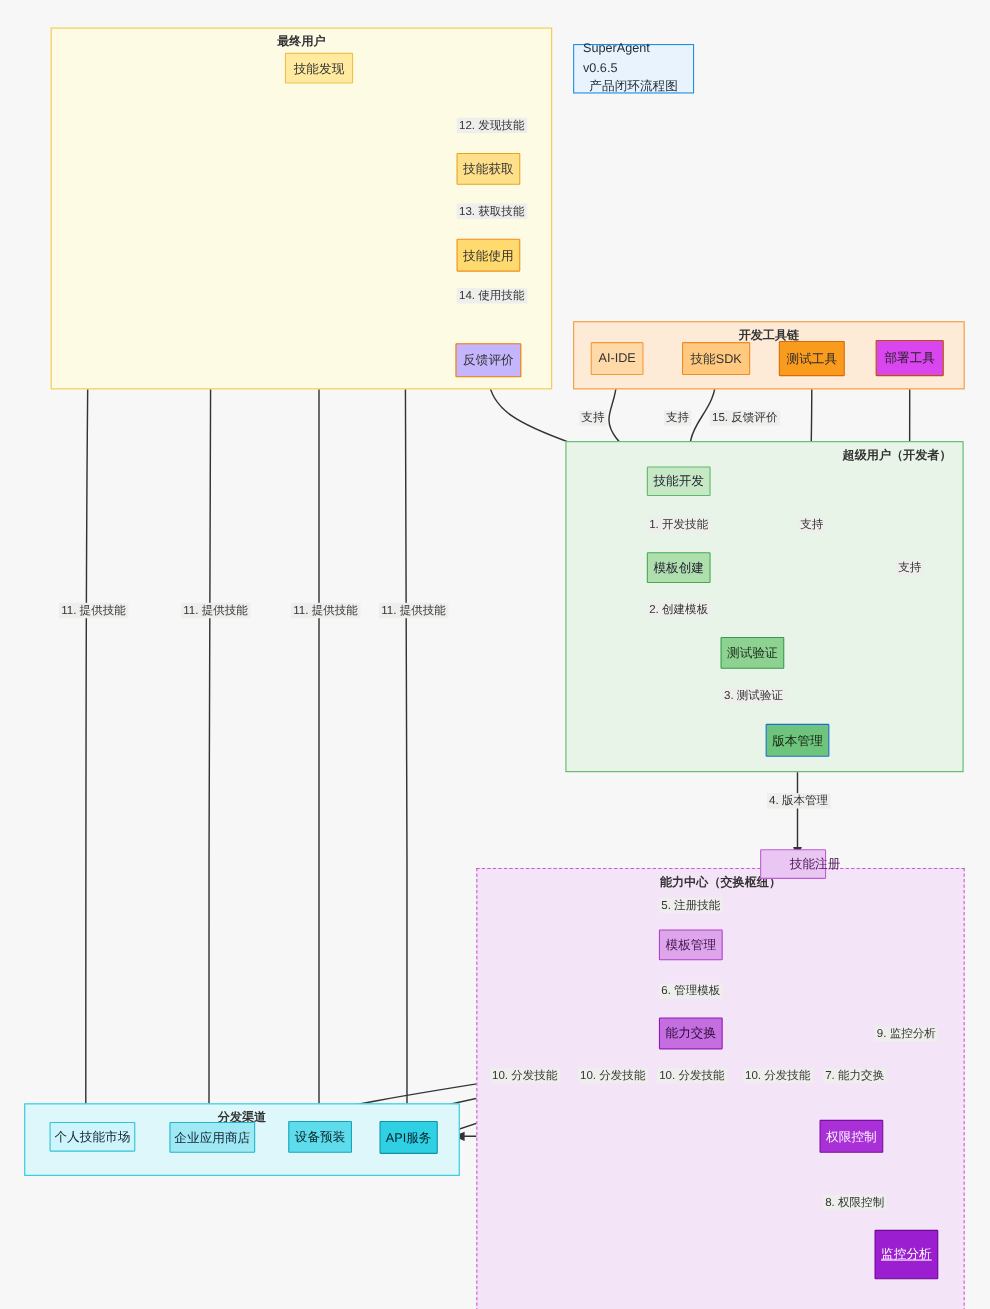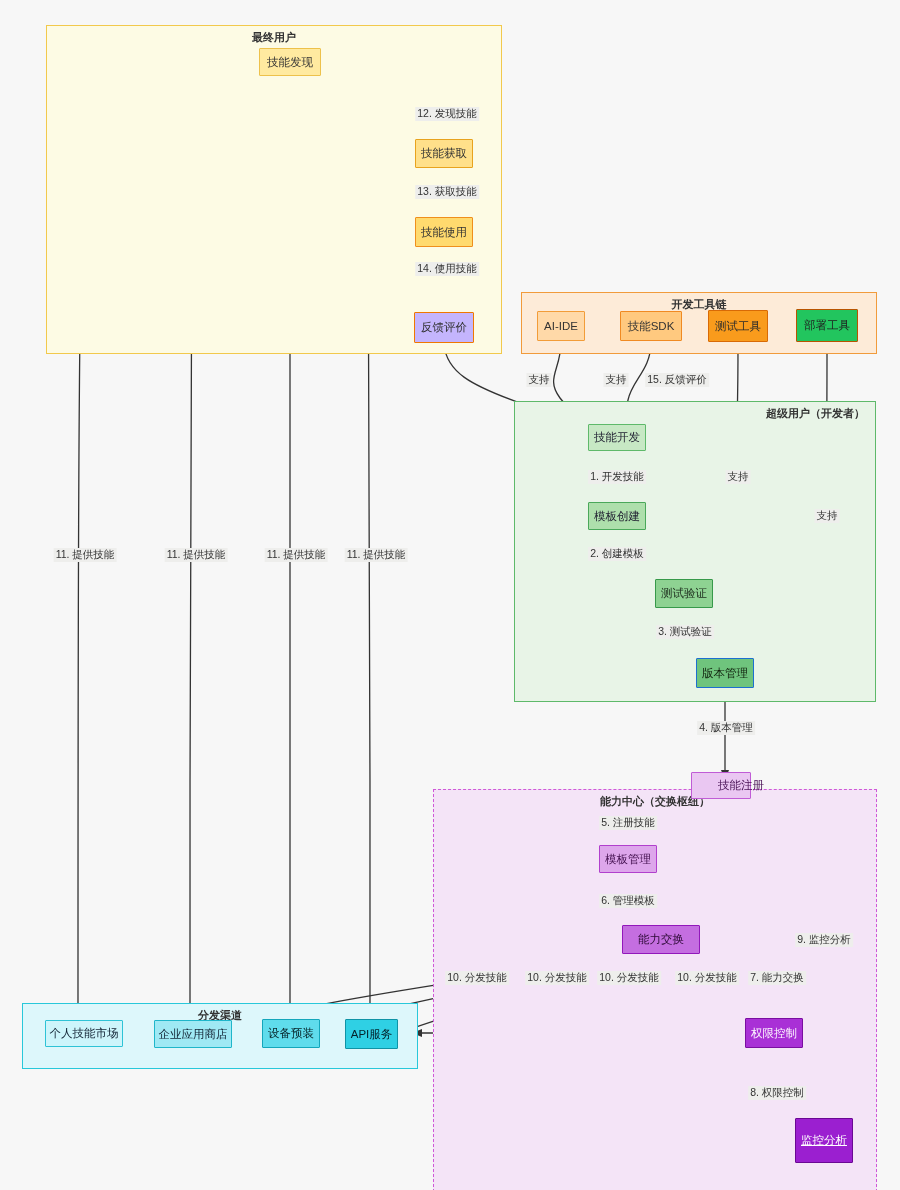--- a/index.html
+++ b/index.html
@@ -33,21 +33,21 @@
   }
   
   .n-y1{background:#ffeaa0;border:1.4px solid #edc14b;color:#333;}
   .n-y2{background:#ffe08a;border:1.4px solid #e8a31e;color:#333;}
   .n-y3{background:#ffda6e;border:1.4px solid #ef8f1c;color:#333;}
   .n-y4{background:#c4b5fd;border:1.6px solid #f07800;color:#333;}
   
   .n-o1{background:#ffd9a8;border:1.4px solid #f29c38;color:#333;}
   .n-o2{background:#ffc97f;border:1.4px solid #f08a22;color:#333;}
   .n-o3{background:#f99b1c;border:1.6px solid #d86a05;color:#2b2b2b;}
-  .n-o4{background:#22c55e;border:1.8px solid #b85400;color:#1f1f1f;}
+  .n-o4{background:#d946ef;border:1.8px solid #b85400;color:#1f1f1f;}
   
   .n-g1{background:#c7e8c4;border:1.4px solid #5eb96a;color:#223;}
   .n-g2{background:#aedfac;border:1.4px solid #4aa85a;color:#223;}
   .n-g3{background:#8ed292;border:1.5px solid #37994a;color:#1c2b1c;}
   .n-g4{background:#6fc47d;border:1.8px solid #1c6fd0;color:#12240f;}
   
   .n-p1{background:#eac7f2;border:1.4px solid #c05cd6;color:#4a1457;padding-left:40px;}
   .n-p2{background:#dda6eb;border:1.4px solid #b13fcd;color:#43104f;}
   .n-p3{background:#c46ee0;border:1.5px solid #9218bb;color:#2d0a36;}
   .n-p4{background:#a930d6;border:1.7px solid #7a0ea0;color:#fdf6ff;}
@@ -132,39 +132,43 @@
   </div>
 
   <div class="cluster cl-hub" style="left:433px;top:753px;width:444px;height:513px;margin-top:36px;">
     <div class="cluster-title">能力中心（交换枢纽）</div>
   </div>
 
   <div class="cluster cl-dist" style="left:22px;top:1003px;width:396px;height:66px;">
     <div class="cluster-title">分发渠道</div>
   </div>
 
+  <div class="titlebox" style="left:521px;top:40px;width:110px;height:45px;">
+    <span>SuperAgent v0.6.5</span>
+    <span>产品闭环流程图</span>
+  </div>
 
   <div class="node n-y1" style="left:259px;top:48px;width:62px;height:28px;">技能发现</div>
   <div class="node n-y2" style="left:415px;top:139px;width:58px;height:29px;">技能获取</div>
   <div class="node n-y3" style="left:415px;top:217px;width:58px;height:30px;">技能使用</div>
   <div class="node n-y4" style="left:414px;top:312px;width:60px;height:31px;">反馈评价</div>
 
   <div class="node n-o1" style="left:537px;top:311px;width:48px;height:30px;">AI-IDE</div>
   <div class="node n-o2" style="left:620px;top:311px;width:62px;height:30px;">技能SDK</div>
   <div class="node n-o3" style="left:708px;top:310px;width:60px;height:32px;">测试工具</div>
   <div class="node n-o4" style="left:796px;top:309px;width:62px;height:33px;">部署工具</div>
 
   <div class="node n-g1" style="left:588px;top:424px;width:58px;height:27px;">技能开发</div>
   <div class="node n-g2" style="left:588px;top:502px;width:58px;height:28px;">模板创建</div>
   <div class="node n-g3" style="left:655px;top:579px;width:58px;height:29px;">测试验证</div>
   <div class="node n-g4" style="left:696px;top:658px;width:58px;height:30px;">版本管理</div>
 
   <div class="node n-p1" style="left:691px;top:772px;width:60px;height:27px;">技能注册</div>
   <div class="node n-p2" style="left:599px;top:845px;width:58px;height:28px;">模板管理</div>
-  <div class="node n-p3" style="left:599px;top:925px;width:78px;height:29px;margin-left:23px;">能力交换</div>
+  <div class="node n-p3" style="left:599px;top:925px;width:58px;height:29px;">能力交换</div>
   <div class="node n-p4" style="left:745px;top:1018px;width:58px;height:30px;">权限控制</div>
   <div class="node n-p5" style="left:795px;top:1118px;width:58px;height:45px;text-decoration:underline;">监控分析</div>
 
   <div class="node n-c1" style="left:45px;top:1020px;width:78px;height:27px;">个人技能市场</div>
   <div class="node n-c2" style="left:154px;top:1020px;width:78px;height:28px;">企业应用商店</div>
   <div class="node n-c3" style="left:262px;top:1019px;width:58px;height:29px;">设备预装</div>
   <div class="node n-c4" style="left:345px;top:1019px;width:53px;height:30px;">API服务</div>
 
   <div class="elabel" style="left:447px;top:114px;">12. 发现技能</div>
   <div class="elabel" style="left:447px;top:192px;">13. 获取技能</div>

